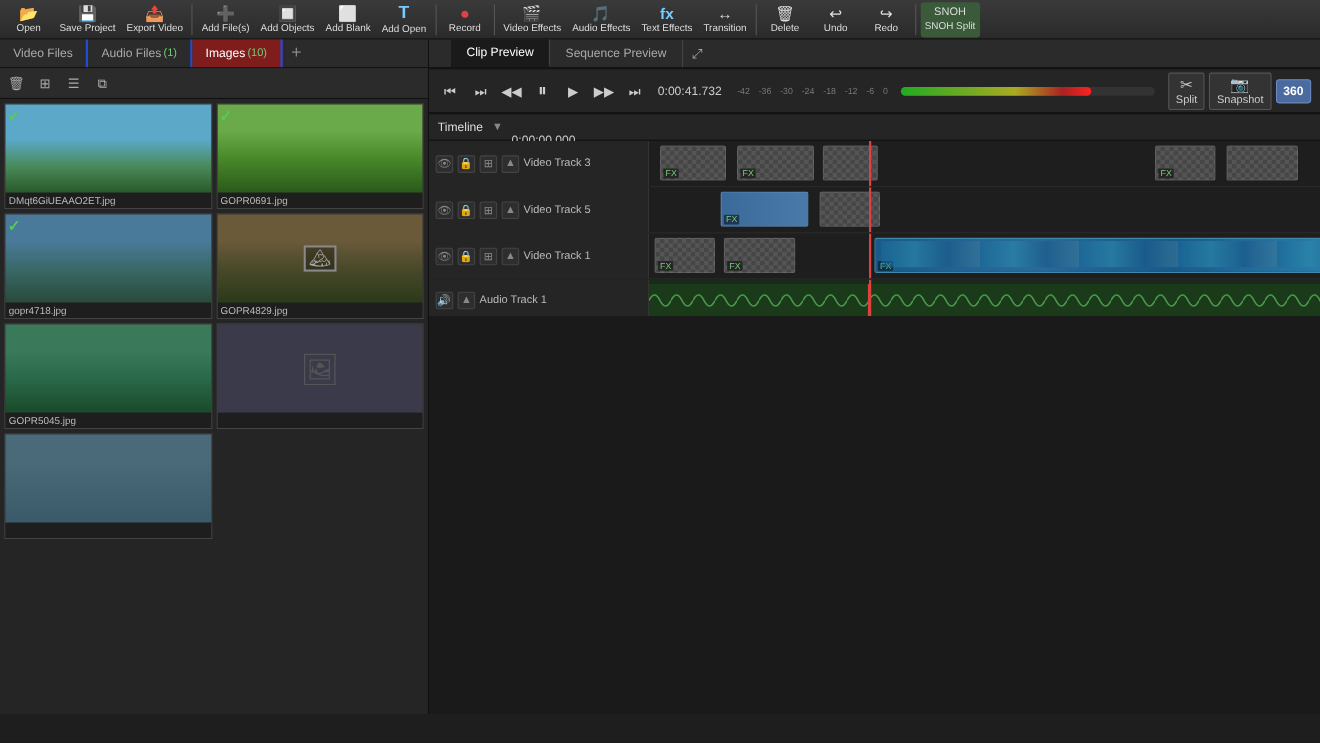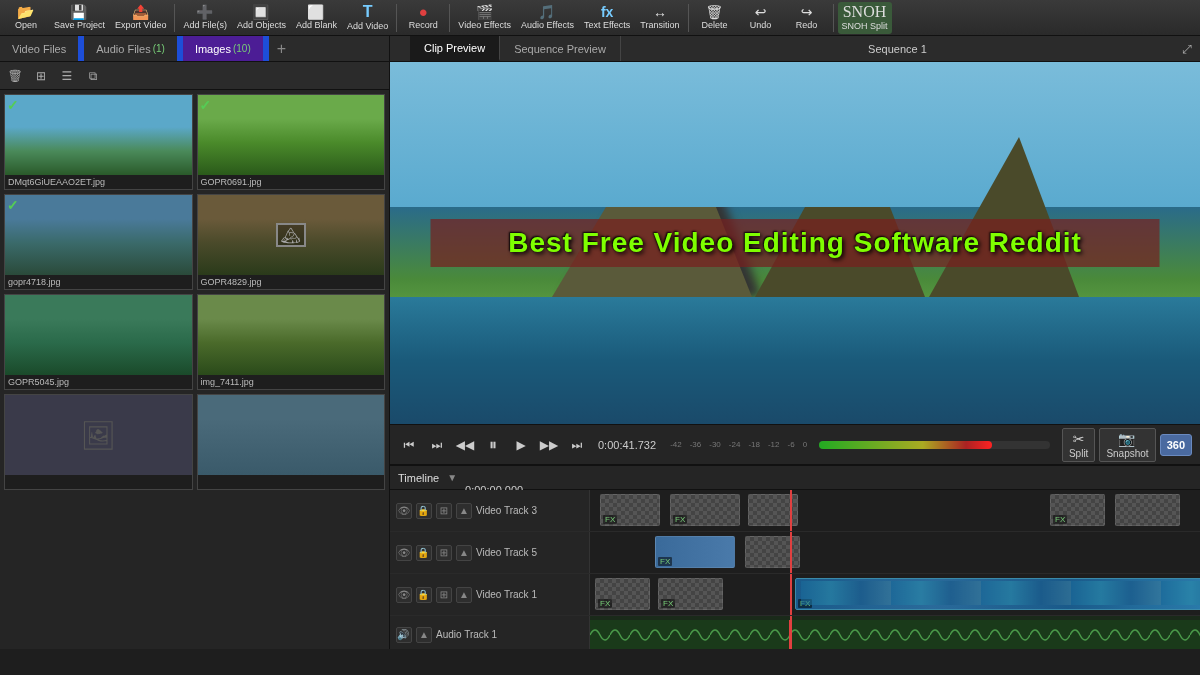--- a/index.html
+++ b/index.html
@@ -42,24 +42,24 @@
       display: flex;
       align-items: stretch;
     }
     .tab-item {
       padding: 0 12px;
       display: flex;
       align-items: center;
       cursor: pointer;
       font-size: 11px;
       color: #aaa;
-      border-right: 6px solid #1d4ed8;
+      border-right: 2px solid #1d4ed8;
       white-space: nowrap;
     }
-    .tab-item.active { background: #4c1d95; color: #fff; }
+    .tab-item.active { background: #7f1d1d; color: #fff; }
     .tab-item .tab-count { font-size: 10px; color: #7c7; margin-left: 2px; }
     .tab-add { padding: 0 8px; display: flex; align-items: center; color: #888; cursor: pointer; font-size: 16px; }
 
     
     #main-layout {
       display: flex;
       height: calc(675px - 36px - 26px);
     }
 
     
@@ -426,21 +426,21 @@
   <div class="tb-btn">
     <span class="tb-icon">🔲</span>
     <span>Add Objects</span>
   </div>
   <div class="tb-btn">
     <span class="tb-icon">⬜</span>
     <span>Add Blank</span>
   </div>
   <div class="tb-btn">
     <span class="tb-icon" style="font-size:16px;font-weight:bold;color:#7cf;">T</span>
-    <span>Add Video</span>
+    <span>Add Open</span>
   </div>
   <div class="tb-separator"></div>
   <div class="tb-btn record-btn">
     <span class="tb-icon">⏺</span>
     <span>Record</span>
   </div>
   <div class="tb-separator"></div>
   <div class="tb-btn">
     <span class="tb-icon">🎬</span>
     <span>Video Effects</span>
@@ -465,21 +465,21 @@
   <div class="tb-btn">
     <span class="tb-icon">↩</span>
     <span>Undo</span>
   </div>
   <div class="tb-btn">
     <span class="tb-icon">↪</span>
     <span>Redo</span>
   </div>
   <div class="tb-separator"></div>
   <div class="tb-btn highlight">
-    <span class="tb-icon" style="font-size:16px;font-family:Liberation Serif, serif;">SNOH</span>
+    <span class="tb-icon" style="font-size:10px;">SNOH</span>
     <span>SNOH Split</span>
   </div>
 </div>
 
 <div id="main-layout">
 
   <div id="left-panel">
 
     <div id="tabs-row">
       <div class="tab-item">
@@ -532,25 +532,20 @@
         </div>
         <div class="media-label">GOPR4829.jpg</div>
       </div>
 
       <div class="media-item">
         <div class="media-thumb" style="background: linear-gradient(180deg, #3a7a5a 30%, #2a6a4a 60%, #1a4a2a 100%);">
         </div>
         <div class="media-label">GOPR5045.jpg</div>
       </div>
 
-      <div class="media-item">
-        <div class="media-thumb" style="background: linear-gradient(180deg, #6a8a4a 30%, #4a6a2a 60%, #2a4a1a 100%);">
-        </div>
-        <div class="media-label">img_7411.jpg</div>
-      </div>
 
       <div class="media-item">
         <div class="media-thumb" style="background: #3a3a4a;">
           <span style="font-size:28px;color:#555;">🖼</span>
         </div>
         <div class="media-label">&nbsp;</div>
       </div>
 
       <div class="media-item">
         <div class="media-thumb" style="background: linear-gradient(180deg, #4a6a7a 30%, #3a5a6a 100%);">
@@ -562,41 +557,23 @@
 
   <div id="right-panel">
 
     <div id="preview-tabs">
       <div class="preview-tab active">
         <span>Clip Preview</span>
       </div>
       <div class="preview-tab">
         <span>Sequence Preview</span>
       </div>
-      <div id="sequence-label">
-        <span>Sequence 1</span>
-      </div>
       <div id="preview-expand">⤢</div>
     </div>
 
-    <div id="preview-area">
-      <div id="preview-video-bg">
-
-        <div style="position:absolute;bottom:35%;left:45%;width:0;height:0;border-left:100px solid transparent;border-right:70px solid transparent;border-bottom:180px solid #4a4a2a;"></div>
-
-        <div style="position:absolute;bottom:0;left:0;right:0;height:35%;background:linear-gradient(180deg,#2a7a9a 0%,#1a5a7a 50%,#1a4a6a 100%);"></div>
-
-        <div style="position:absolute;bottom:37%;right:25%;width:30px;height:6px;background:#cc4422;border-radius:2px;"></div>
-
-        <div style="position:absolute;top:0;left:0;right:0;height:40%;background:linear-gradient(180deg,#7abcda 0%,#5aaacf 100%);z-index:0;"></div>
-      </div>
-      <div id="text-overlay">
-        <span>Best Free Video Editing Software Reddit</span>
-      </div>
-    </div>
 
     <div id="preview-controls">
       <div class="ctrl-btn">⏮</div>
       <div class="ctrl-btn">⏭</div>
       <div class="ctrl-btn">◀◀</div>
       <div class="ctrl-btn play">⏸</div>
       <div class="ctrl-btn">▶</div>
       <div class="ctrl-btn">▶▶</div>
       <div class="ctrl-btn">⏭</div>
       <div id="time-display">0:00:41.732</div>

